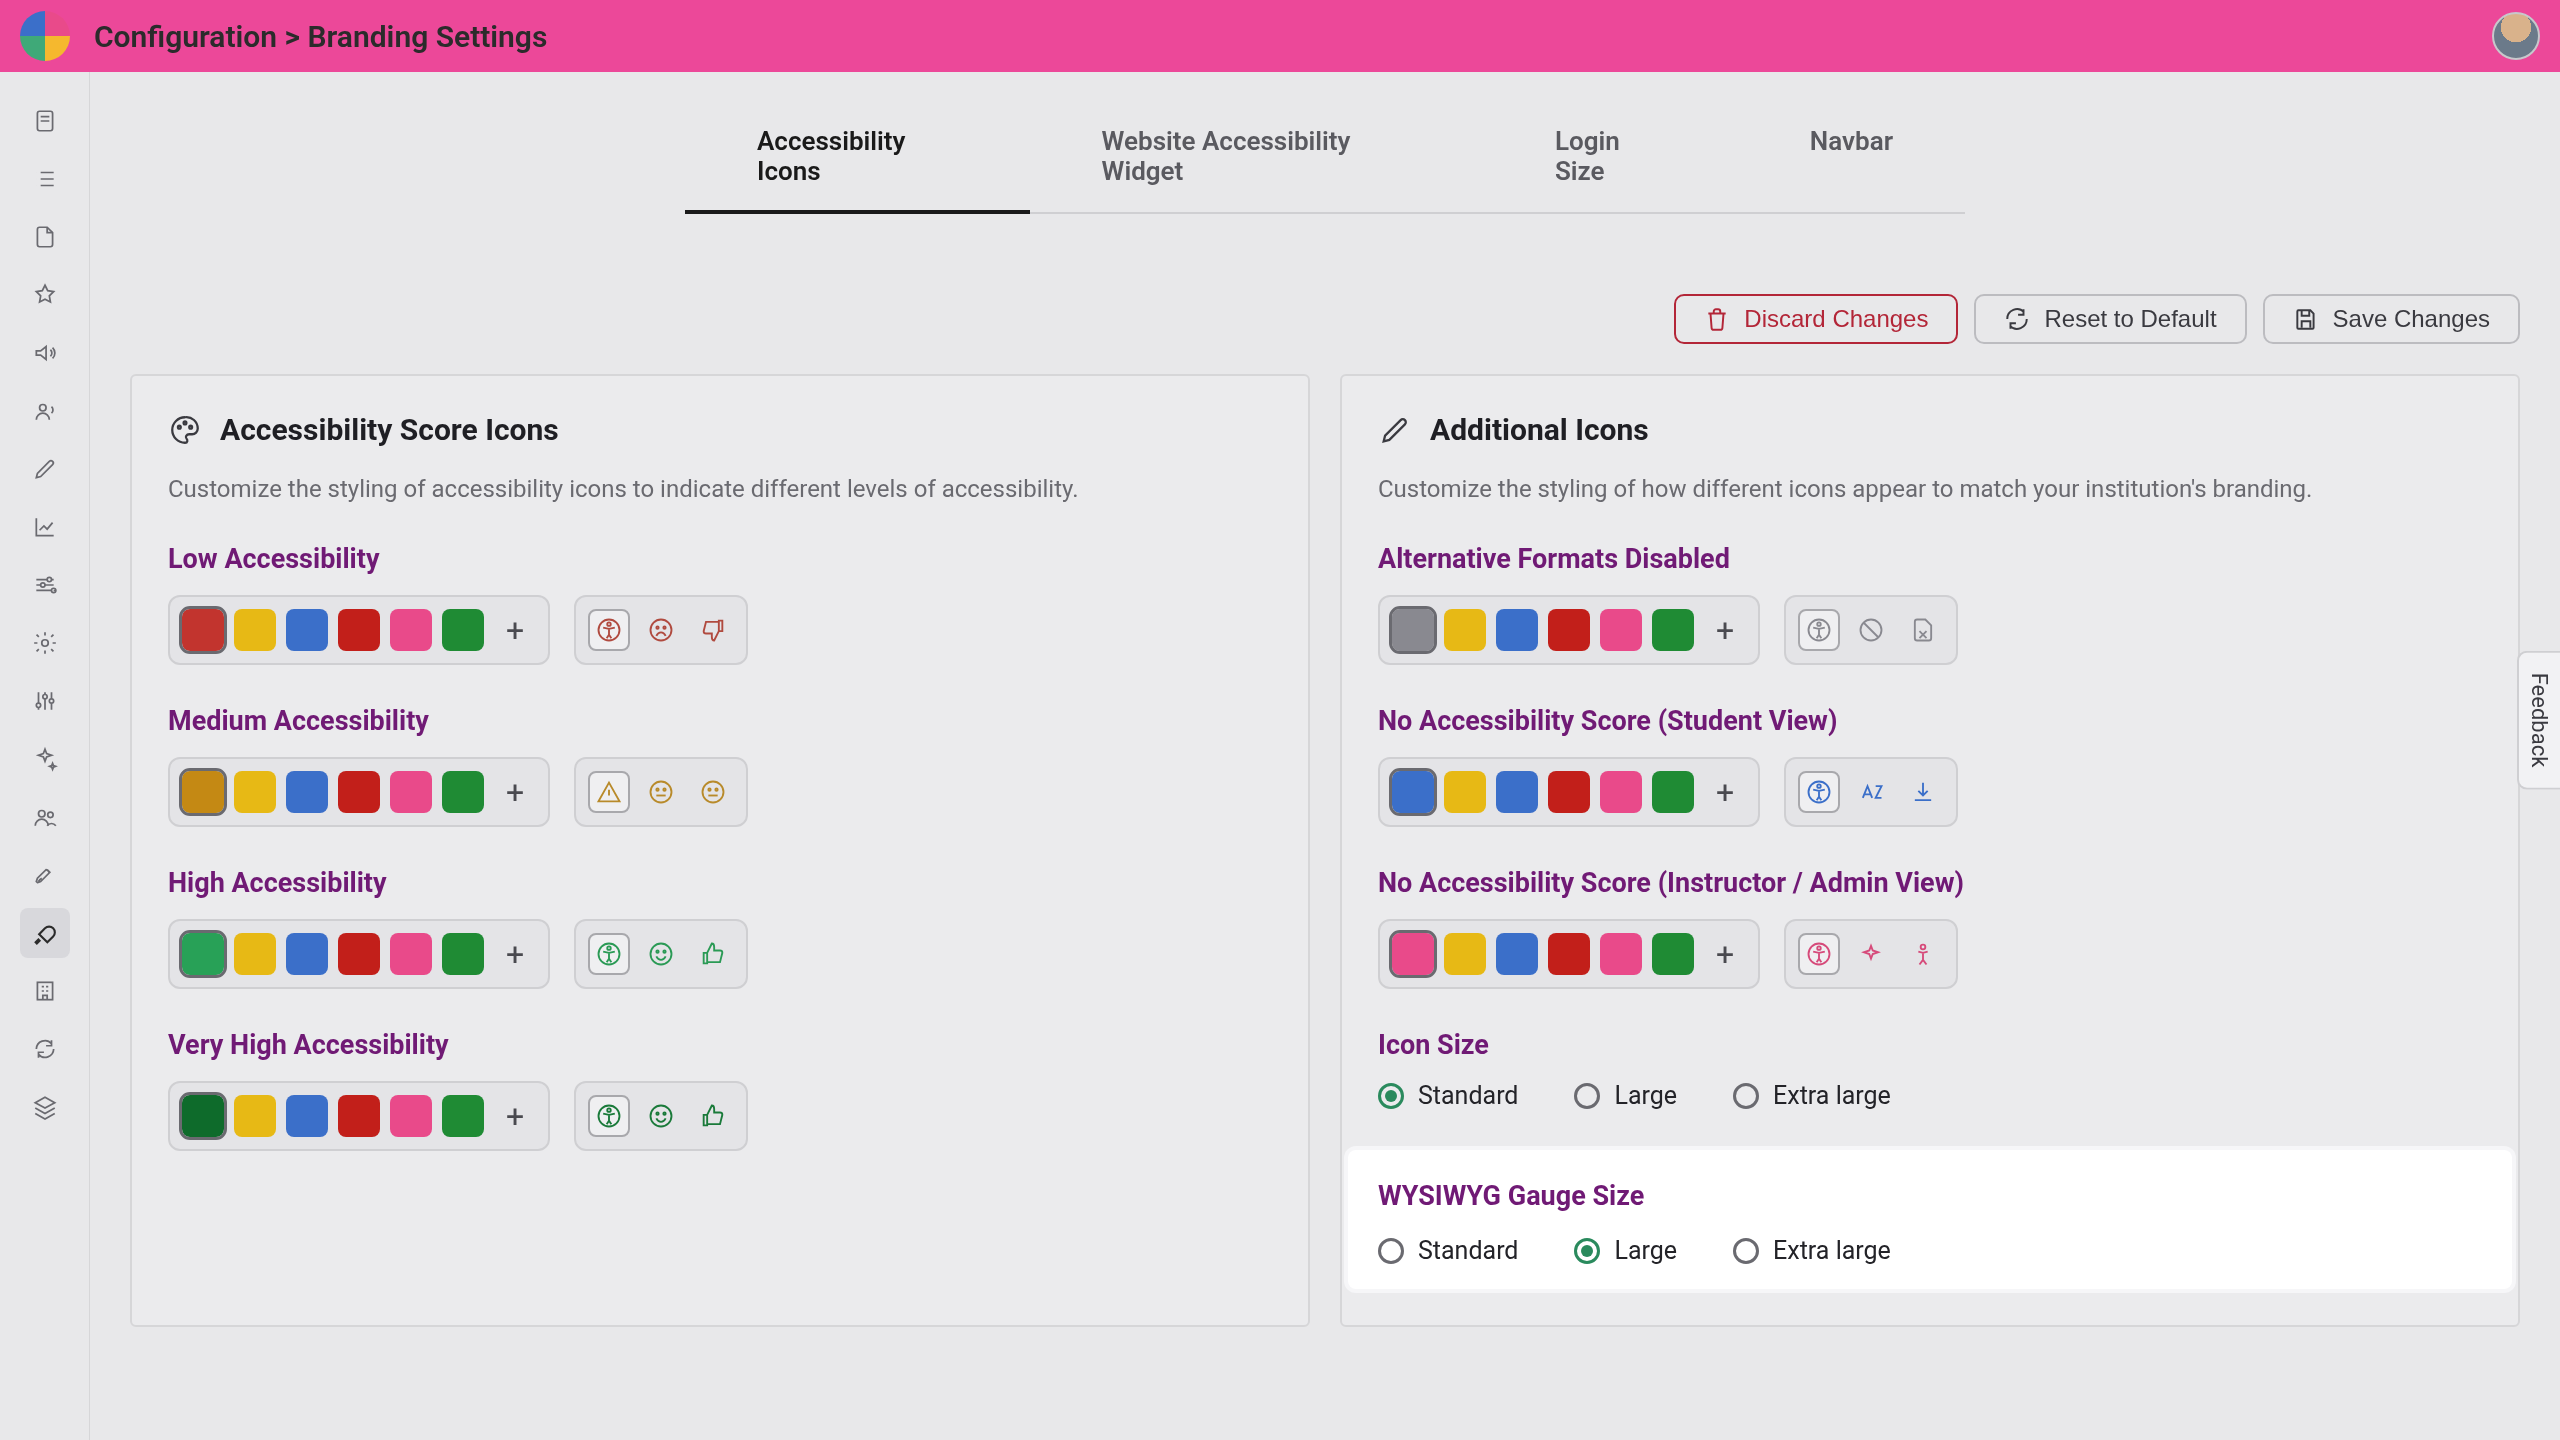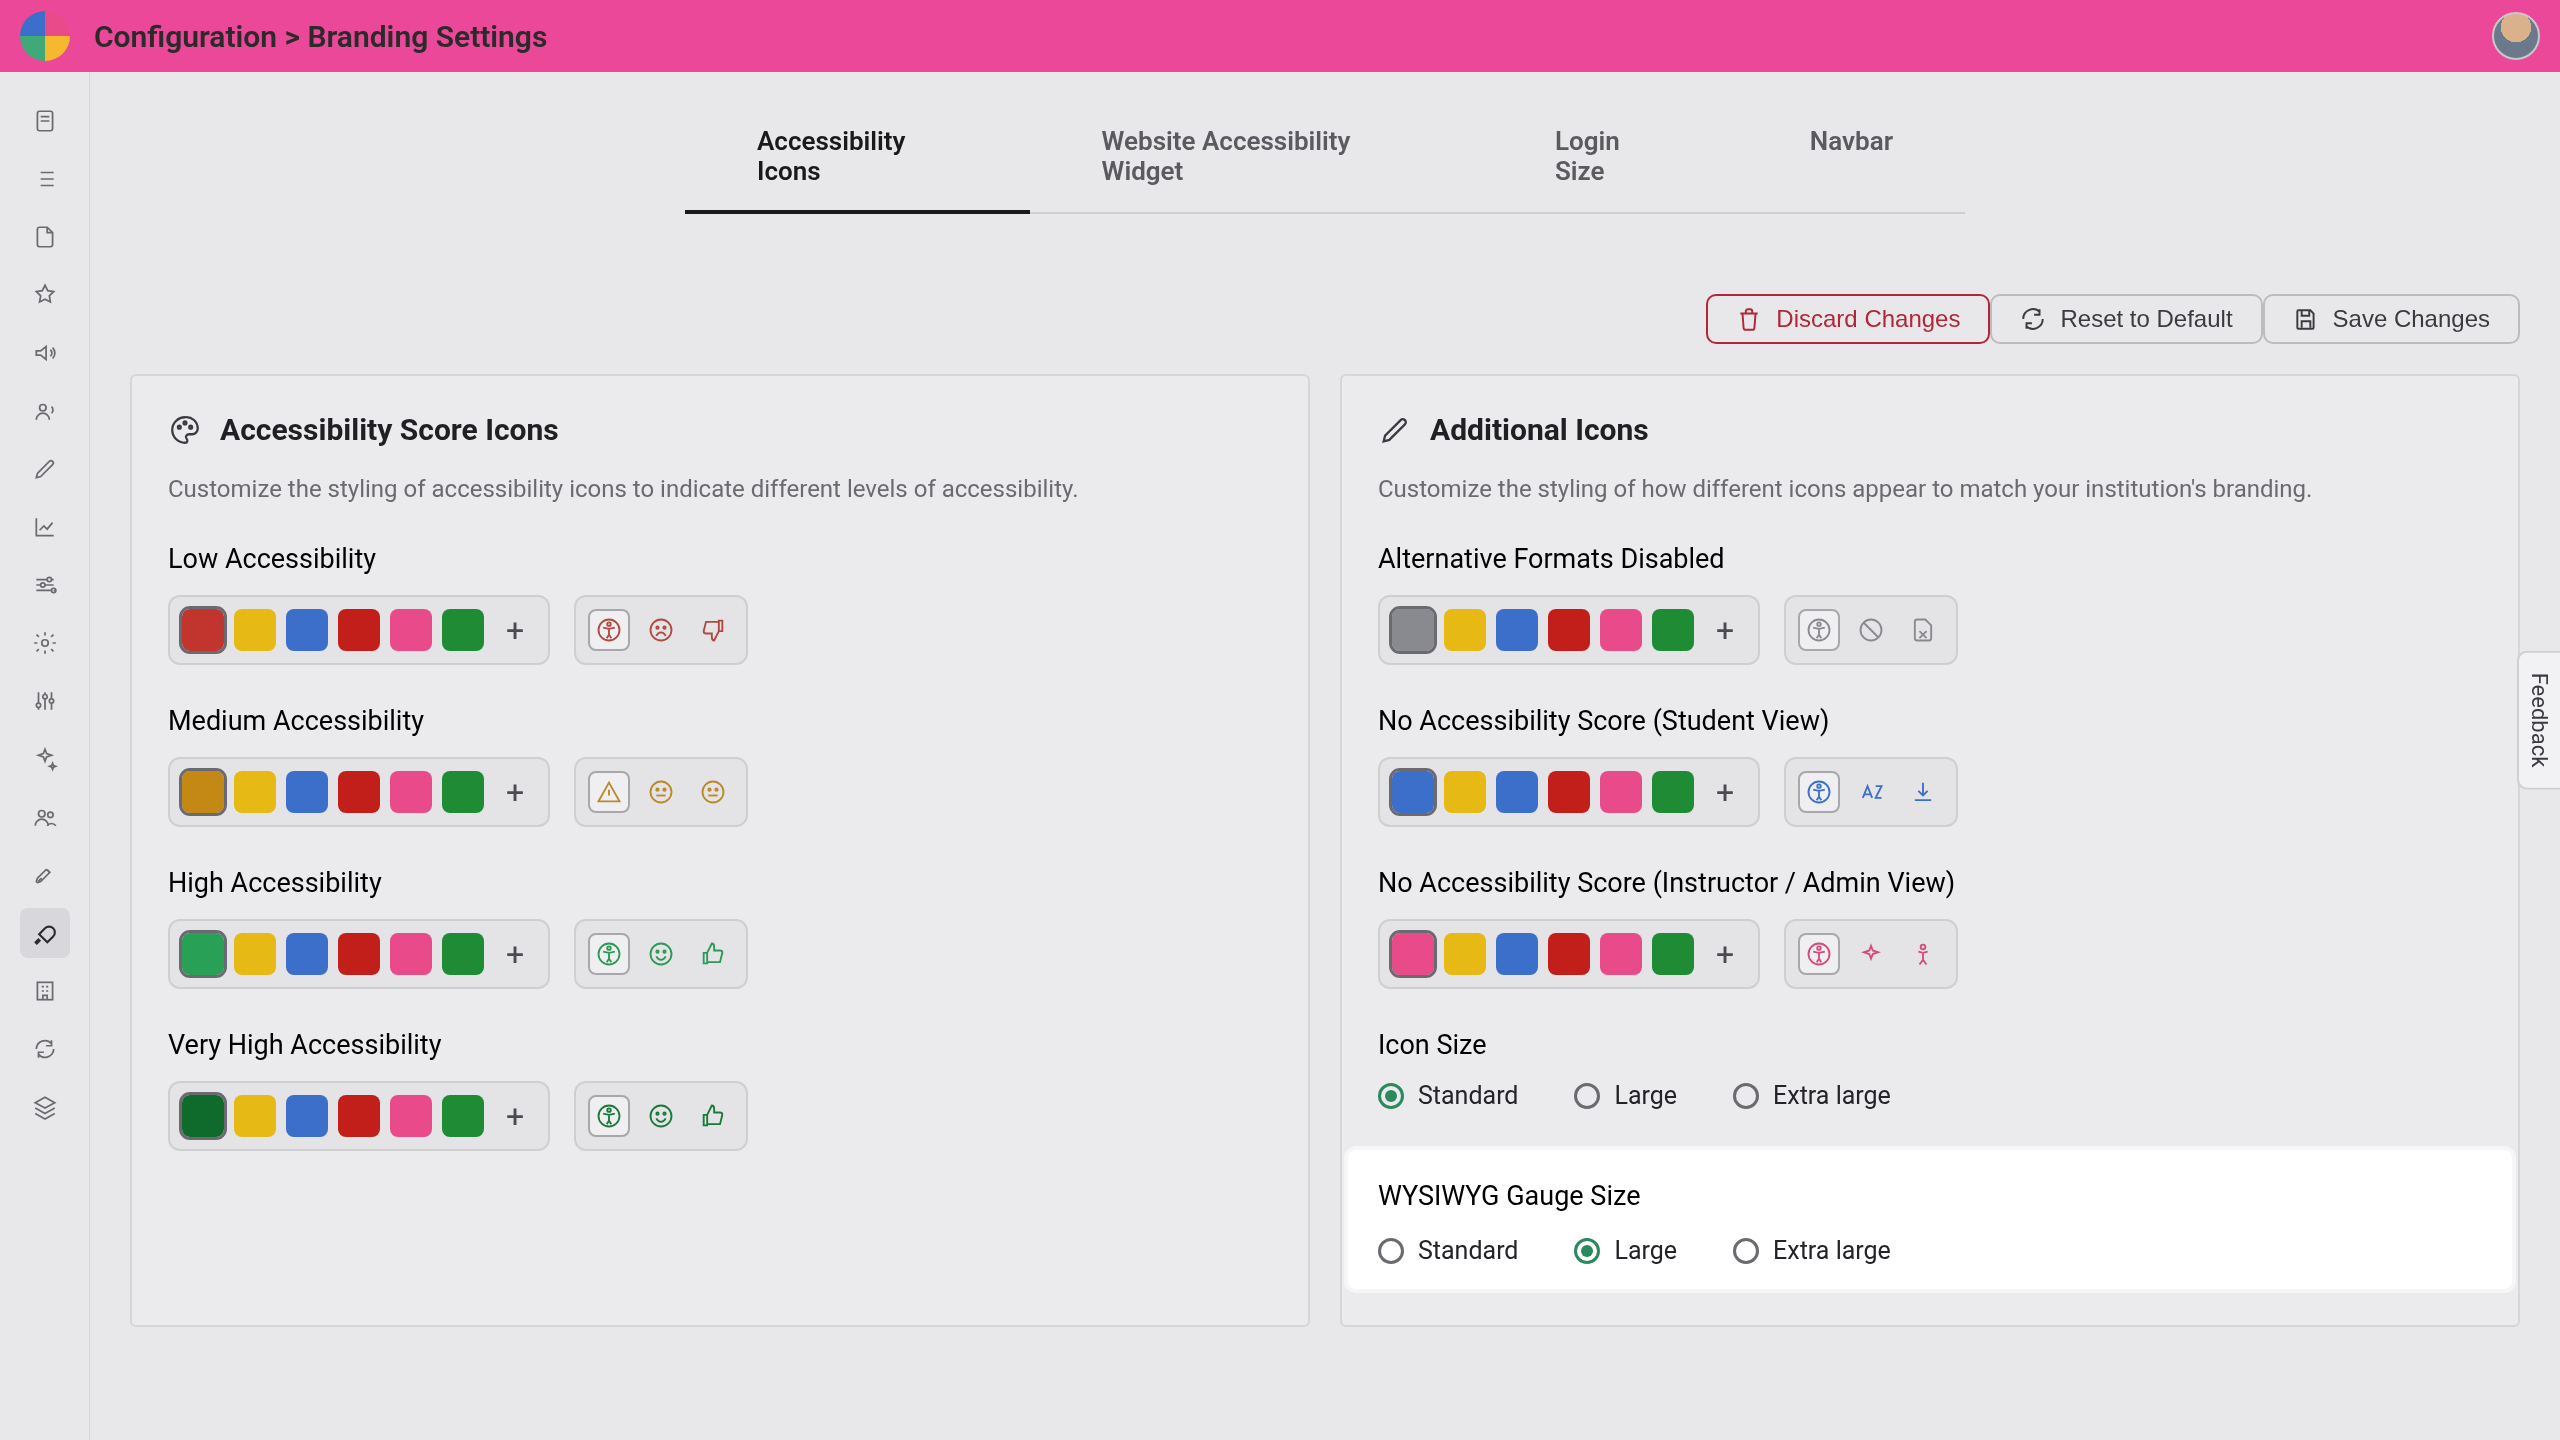--- a/index.html
+++ b/index.html
@@ -73,21 +73,21 @@
   font-size: 26px;
   color: #5a5a60;
   font-weight: 600;
   cursor: pointer;
   border-bottom: 4px solid transparent;
   margin-bottom: -2px;
 }
 .tab.active { color: #1a1a1a; border-bottom-color: #1a1a1a; }
 
 
-.actions { display: flex; justify-content: flex-end; margin-bottom: 30px; }
+.actions { display: flex; justify-content: flex-end; gap: 16px; margin-bottom: 30px; }
 .btn {
   height: 50px;
   padding: 0 28px;
   border-radius: 10px;
   border: 2px solid #bcbcc0;
   background: #e8e8ea;
   display: inline-flex; align-items: center; gap: 14px;
   font-size: 24px; font-weight: 500;
   color: #3a3a40;
   cursor: pointer;
@@ -102,21 +102,21 @@
   background: #ebebed;
   border: 2px solid #d6d6d8;
   border-radius: 6px;
   padding: 36px;
 }
 .card-head { display: flex; align-items: center; gap: 18px; margin-bottom: 28px; }
 .card-head .ico { width: 34px; height: 34px; color: #3a3a40; }
 .card-title { font-size: 30px; font-weight: 700; color: #1f1f24; }
 .card-desc { font-size: 24px; color: #6a6a70; margin-bottom: 40px; }
 
-.section-label { font-size: 27px; font-weight: 400; color: #000000; margin-bottom: 20px; }
+.section-label { font-size: 27px; font-weight: 700; color: #701a75; margin-bottom: 20px; }
 
 .row { display: flex; gap: 24px; margin-bottom: 40px; }
 .box {
   border: 2px solid #cfcfd2;
   border-radius: 12px;
   background: #e4e4e7;
   padding: 12px;
   display: flex; align-items: center; gap: 10px;
 }
 .swatch {

